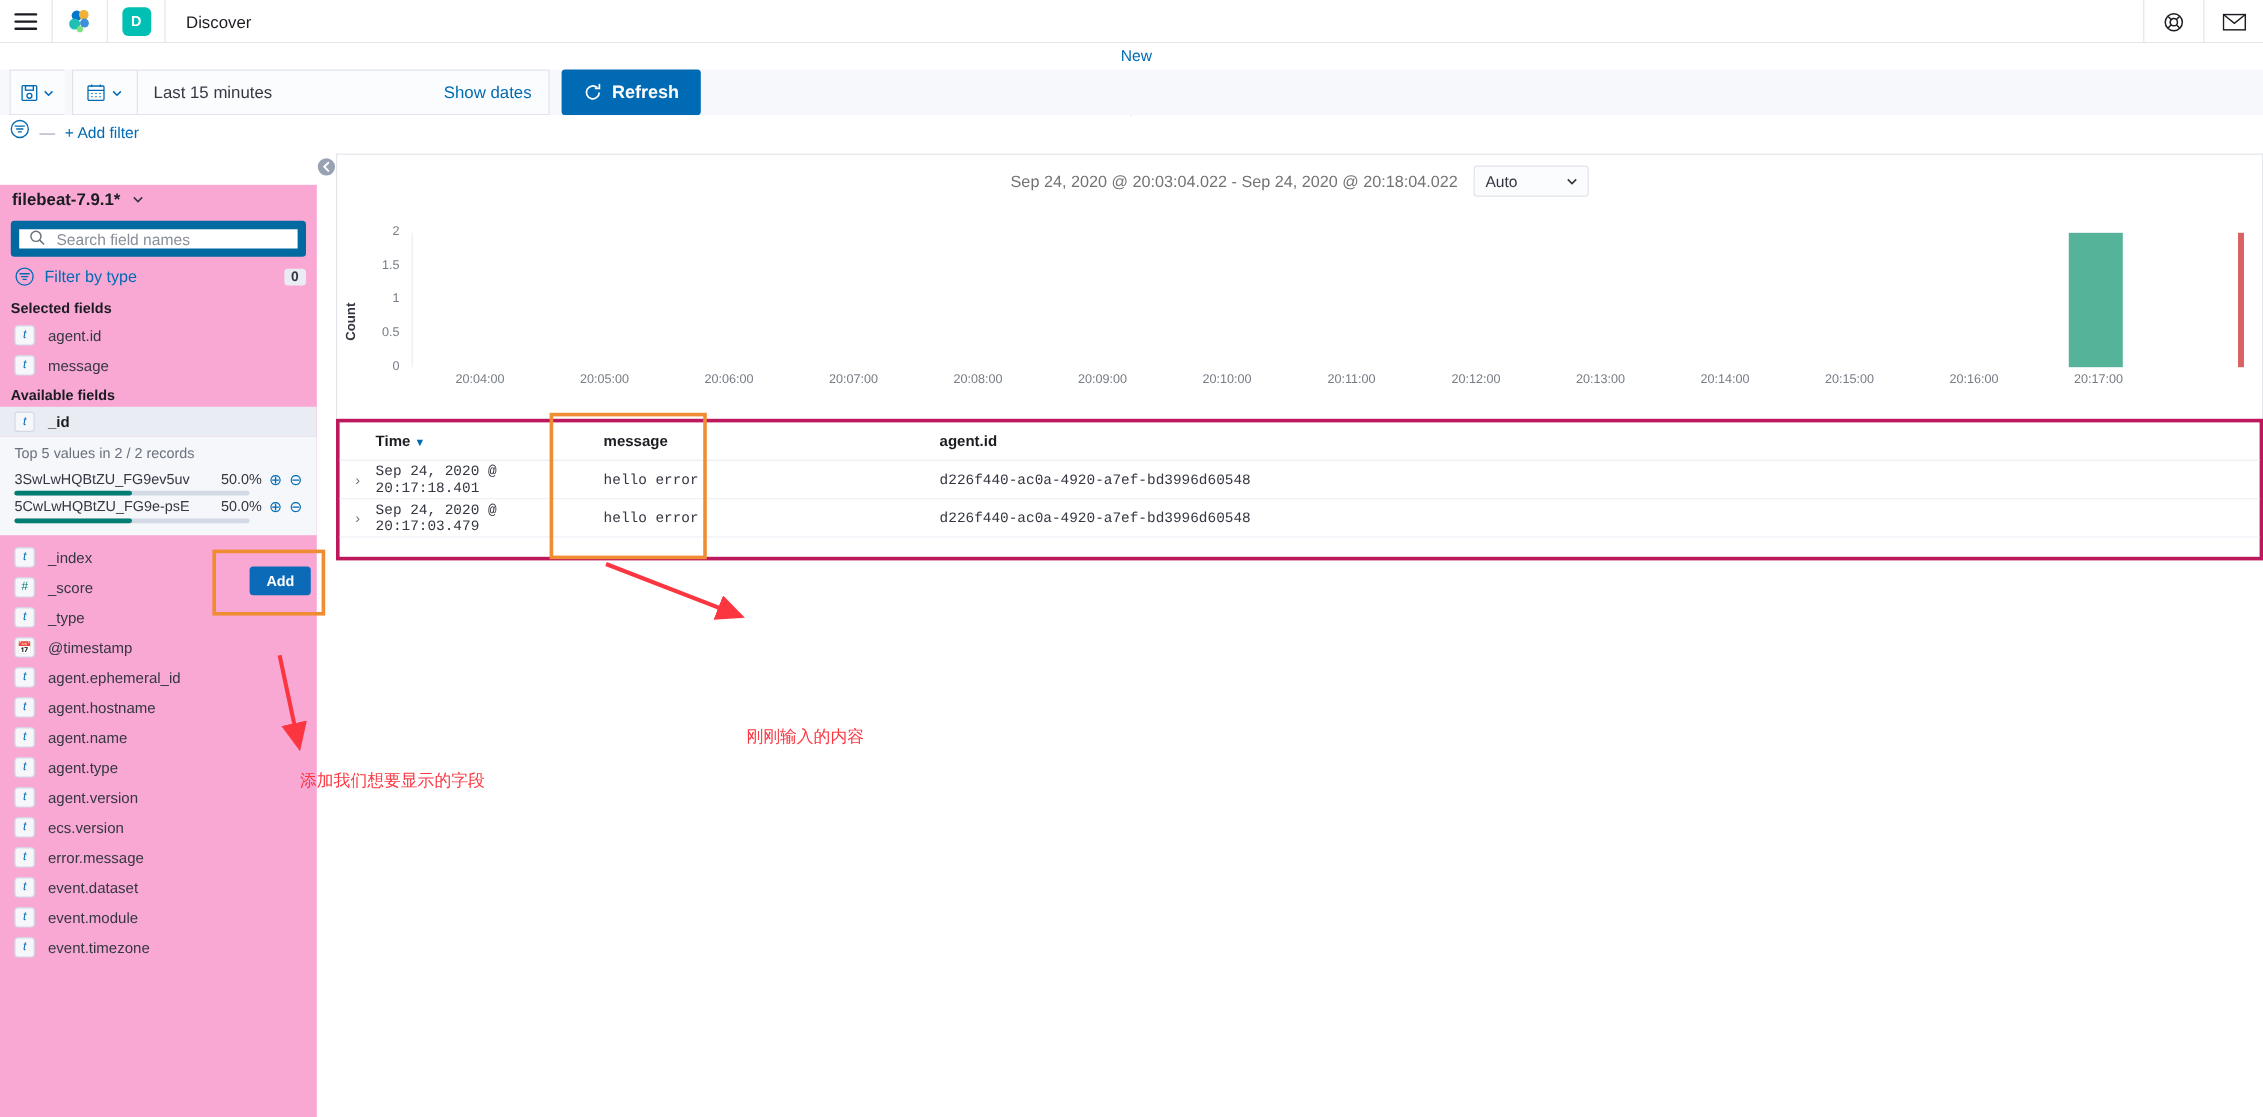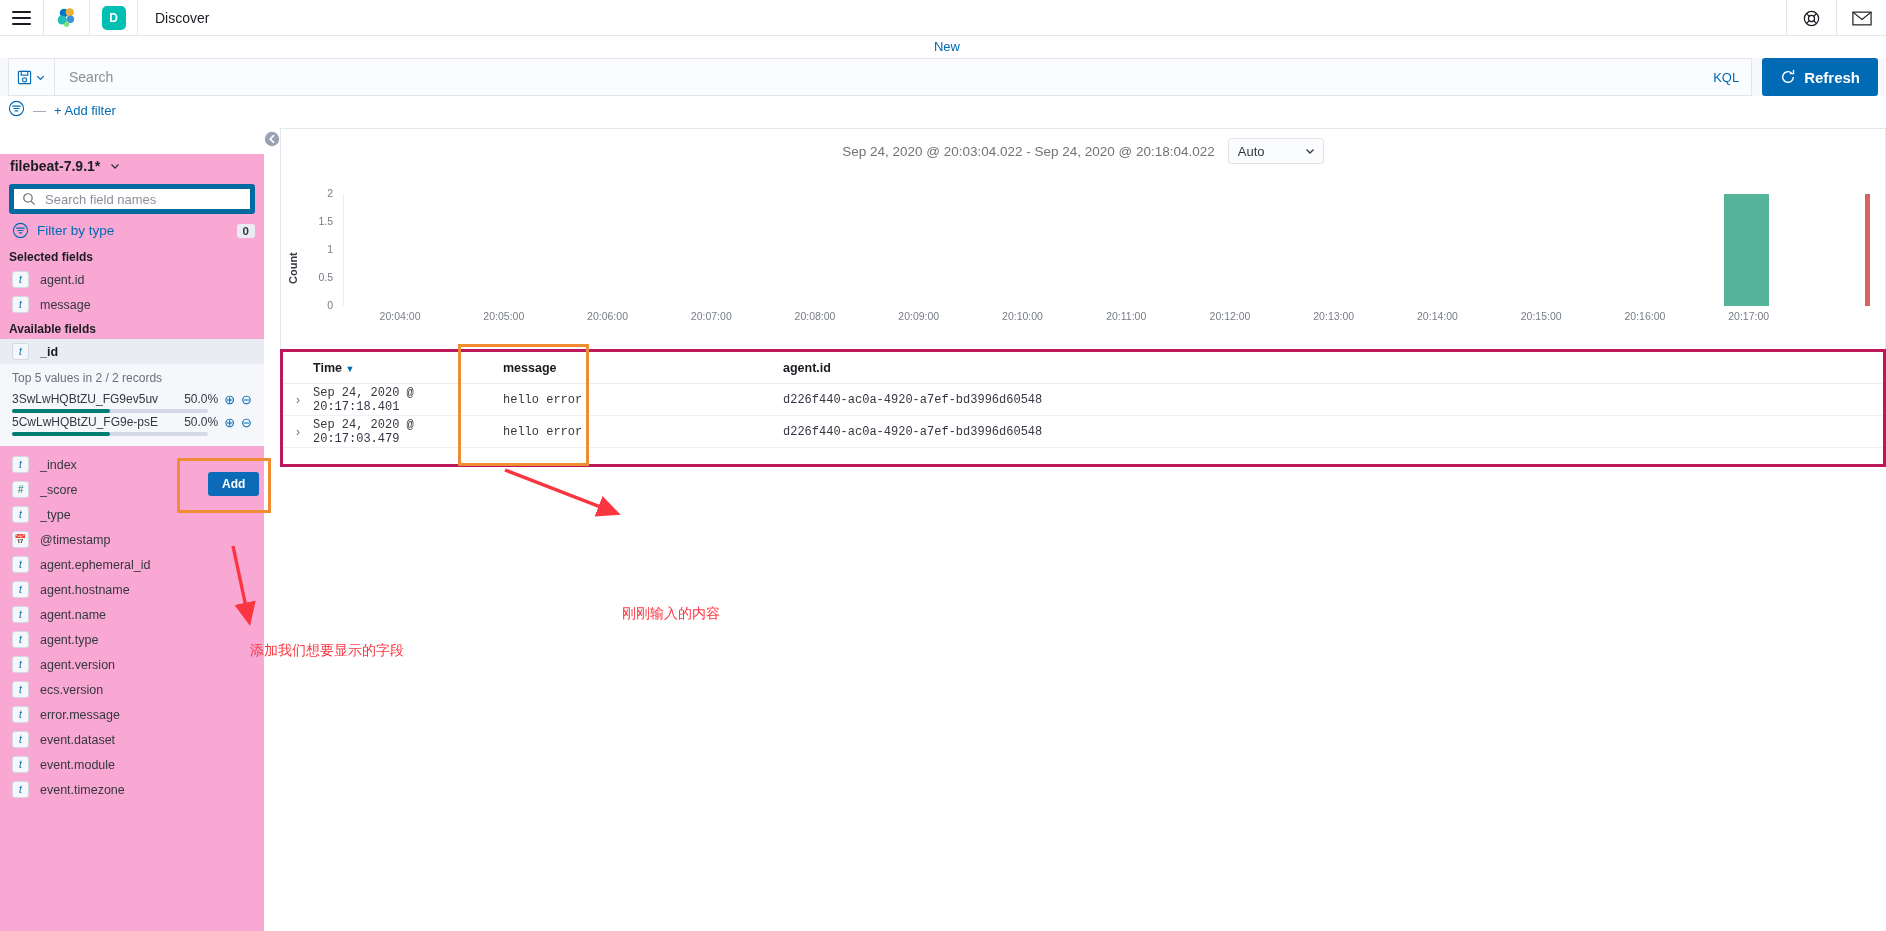--- a/index.html
+++ b/index.html
@@ -150,23 +150,23 @@
   }
   .idx-pattern {
     display: flex; align-items: center; gap: 9px;
     padding: 4px 10px 10px 10px;
     font-size: 14px; font-weight: 700; color: #1a1c21;
     cursor: pointer;
   }
   .field-search {
     margin: 0 9px;
     height: 30px;
-    border: 5px solid #0369a1; border-radius: 3px;
+    border: 7px solid #0369a1; border-radius: 3px;
     background: #fff;
-    display: flex; align-items: center; padding: 0 8px; gap: 7px;
+    display: flex; padding: 0 8px; gap: 7px;
   }
   .field-search input {
     flex:1; border:none; outline:none; background:transparent;
     font-size: 13px; color:#343741;
     font-family: "Liberation Sans", sans-serif;
   }
   .field-search input::placeholder { color: #8a8f99; }
   .filter-by-type {
     display: flex; align-items: center; gap: 8px;
     padding: 8px 9px 6px 12px;
@@ -383,23 +383,33 @@
     <div class="q-save-btn">
       <svg width="15" height="15" viewBox="0 0 16 16" fill="none" stroke="#006bb4" stroke-width="1.2">
         <rect x="1.5" y="1.5" width="13" height="13" rx="1"></rect>
         <rect x="4.5" y="1.5" width="7" height="4"></rect>
         <circle cx="8" cy="10.5" r="2.2"></circle>
       </svg>
       <svg width="11" height="11" viewBox="0 0 12 12" fill="none" stroke="#006bb4" stroke-width="1.4">
         <path d="M2.5 4.5 L6 8 L9.5 4.5"></path>
       </svg>
     </div>
-    <div class="q-input-wrap">
-      <input class="q-input" type="text" placeholder="Search" style="">
-      <span class="q-kql">KQL</span>
+    <div class="q-datepicker">
+      <div class="q-cal">
+        <svg width="16" height="16" viewBox="0 0 18 18" fill="none" stroke="#006bb4" stroke-width="1.2">
+          <rect x="1.5" y="3" width="15" height="13.5" rx="1"></rect>
+          <path d="M1.5 7 H16.5 M5 1.5 V4 M13 1.5 V4"></path>
+          <path d="M4.5 10h1.4M8.3 10h1.4M12.1 10h1.4M4.5 13h1.4M8.3 13h1.4M12.1 13h1.4" stroke-width="1"></path>
+        </svg>
+        <svg width="11" height="11" viewBox="0 0 12 12" fill="none" stroke="#006bb4" stroke-width="1.4">
+          <path d="M2.5 4.5 L6 8 L9.5 4.5"></path>
+        </svg>
+      </div>
+      <div class="q-range">Last 15 minutes</div>
+      <div class="q-showdates">Show dates</div>
     </div>
     <button class="q-refresh">
       <svg width="16" height="16" viewBox="0 0 18 18" fill="none" stroke="#ffffff" stroke-width="1.6">
         <path d="M15 9a6 6 0 1 1-1.9-4.4"></path>
         <path d="M15.2 1.6 V5.2 H11.6" stroke-linecap="round"></path>
       </svg>
       <span>Refresh</span>
     </button>
   </div>
 

